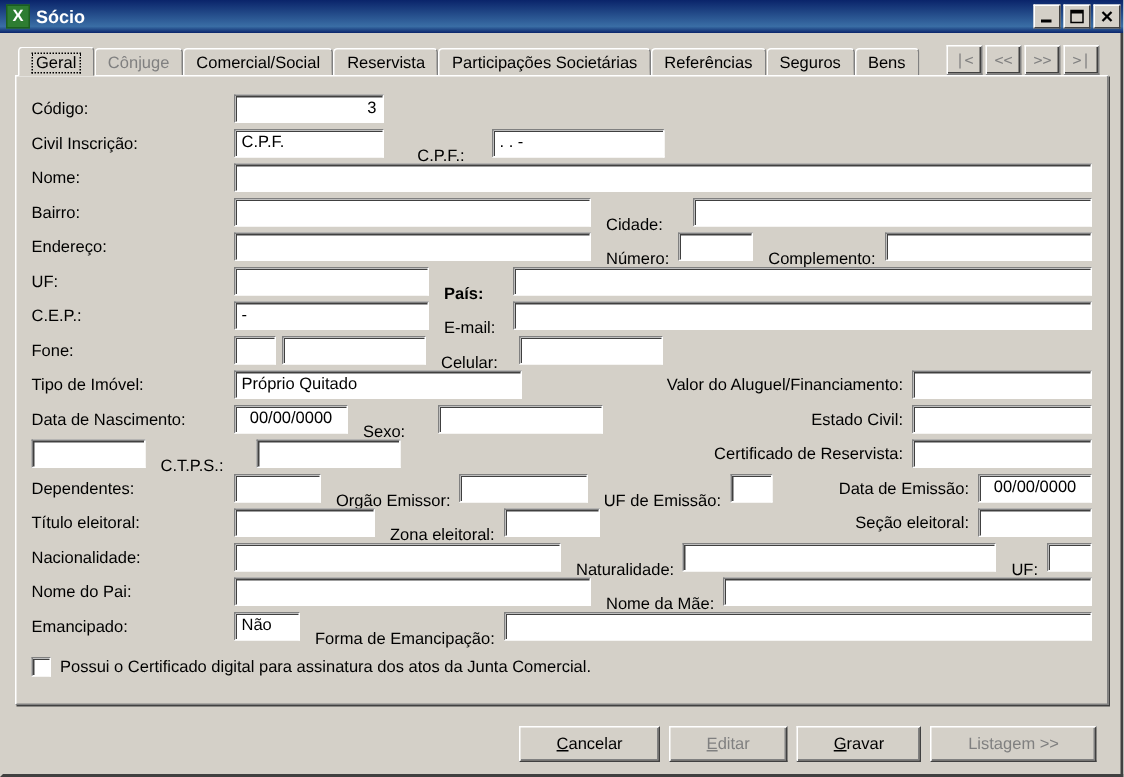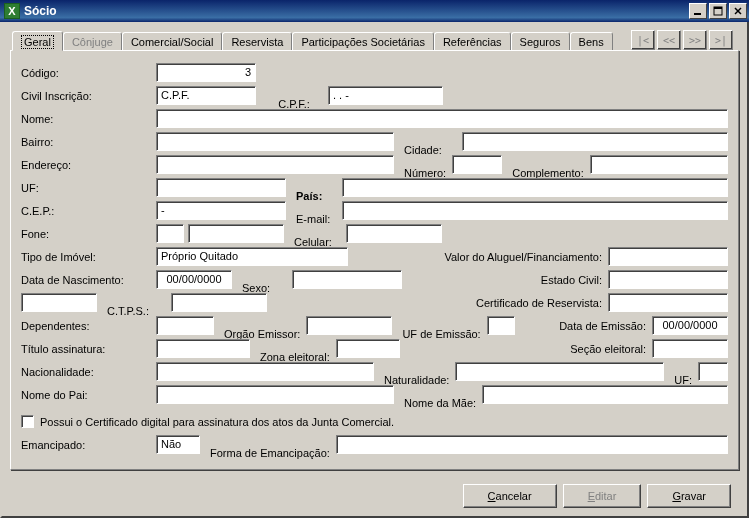--- a/index.html
+++ b/index.html
@@ -302,21 +302,21 @@
       <div class="field" style="width:58px;"></div>
       <div class="lbl-s">Orgão Emissor:</div>
       <div class="field" style="width:86px;"></div>
       <div class="lbl-s">UF de Emissão:</div>
       <div class="field" style="width:28px;"></div>
       <div class="lbl-r" style="flex:1;">Data de Emissão:</div>
       <div class="field" style="width:76px;text-align:center;">00/00/0000</div>
     </div>
 
     <div class="row">
-      <div class="lbl">Título assinatura:</div>
+      <div class="lbl">Título eleitoral:</div>
       <div class="field" style="width:94px;"></div>
       <div class="lbl-s">Zona eleitoral:</div>
       <div class="field" style="width:64px;"></div>
       <div class="lbl-r" style="flex:1;">Seção eleitoral:</div>
       <div class="field" style="width:76px;"></div>
     </div>
 
     <div class="row">
       <div class="lbl">Nacionalidade:</div>
       <div class="field" style="width:218px;"></div>
@@ -326,39 +326,42 @@
       <div class="field" style="width:30px;"></div>
     </div>
 
     <div class="row">
       <div class="lbl">Nome do Pai:</div>
       <div class="field" style="width:238px;"></div>
       <div class="lbl-s">Nome da Mãe:</div>
       <div class="field" style="flex:1;"></div>
     </div>
 
+    <div class="row">
+      <div class="lbl">Emancipado:</div>
+      <div class="field" style="width:44px;">Não</div>
+      <div class="lbl-s">Forma de Emancipação:</div>
+      <div class="field" style="flex:1;"></div>
+    </div>
+
     <div class="row" style="margin-top:4px;">
       <div class="checkbox"></div>
       <div>Possui o Certificado digital para assinatura dos atos da Junta Comercial.</div>
-    </div>
-
-    <div class="row">
-      <div class="lbl">Emancipado:</div>
-      <div class="field" style="width:44px;">Não</div>
-      <div class="lbl-s">Forma de Emancipação:</div>
-      <div class="field" style="flex:1;"></div>
     </div>
 
   </div>
 
   <div class="bottom-bar">
     <div class="btn">
         <span><span class="ul">C</span><span></span>ancelar</span>
       </div>
     <div class="btn disabled">
         <span><span class="ul">E</span>ditar</span>
       </div>
     <div class="btn">
         <span><span class="ul">G</span>ravar</span>
       </div>
+    <div class="btn disabled">
+        <span>Listagem &gt;&gt;</span>
+      </div>
   </div>
 
 </div>
 
 </body></html>

